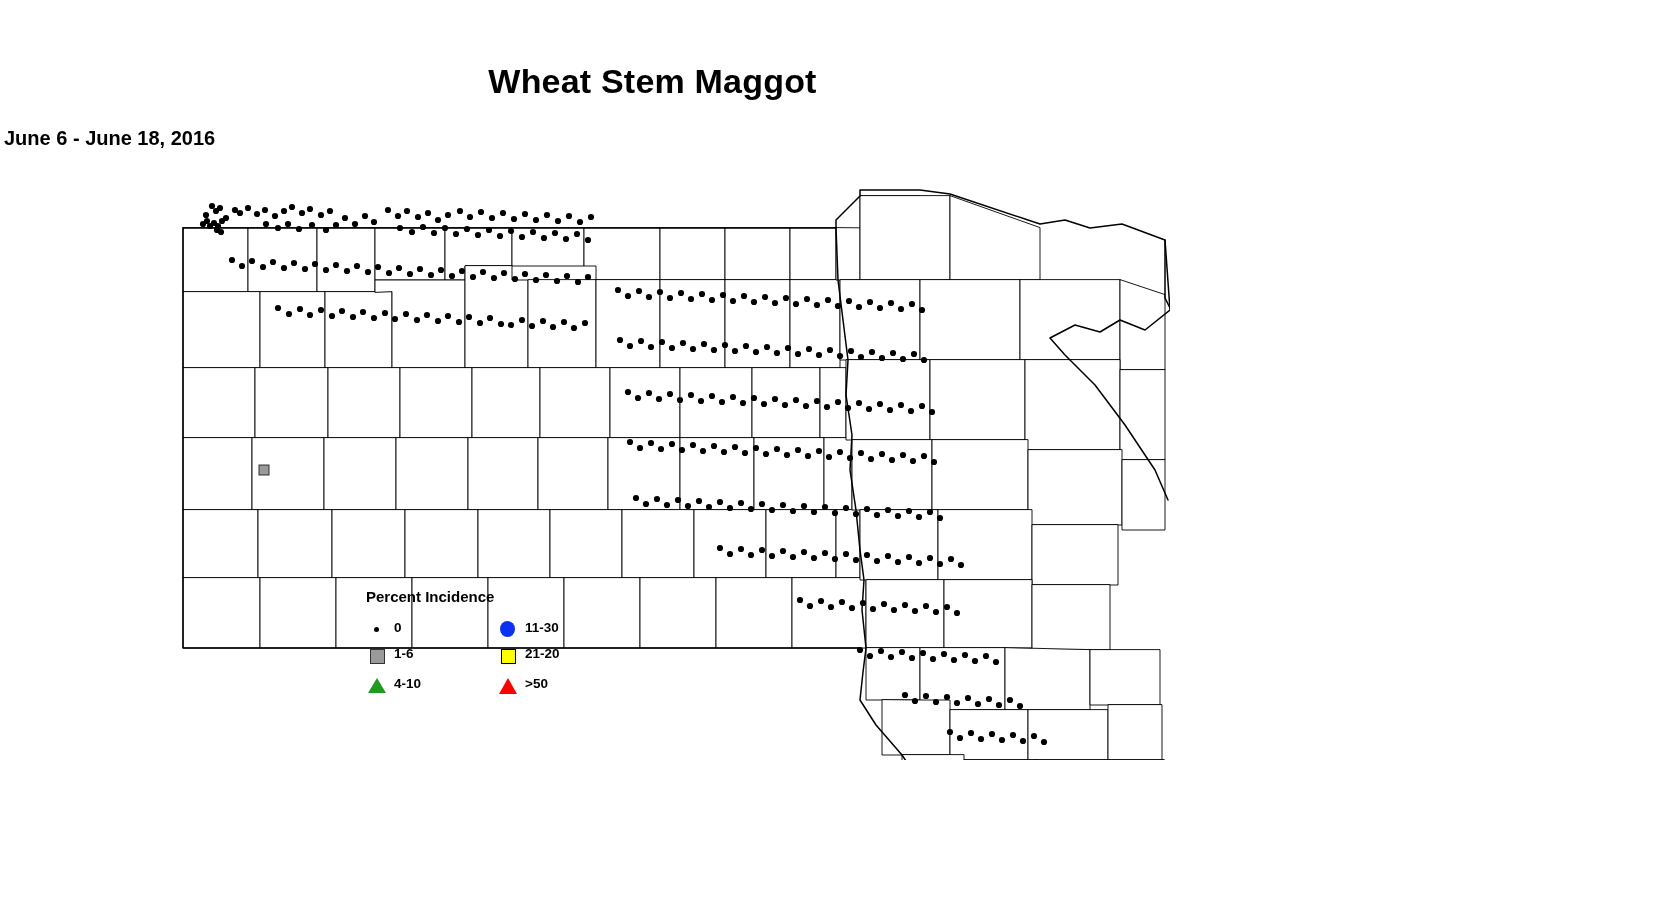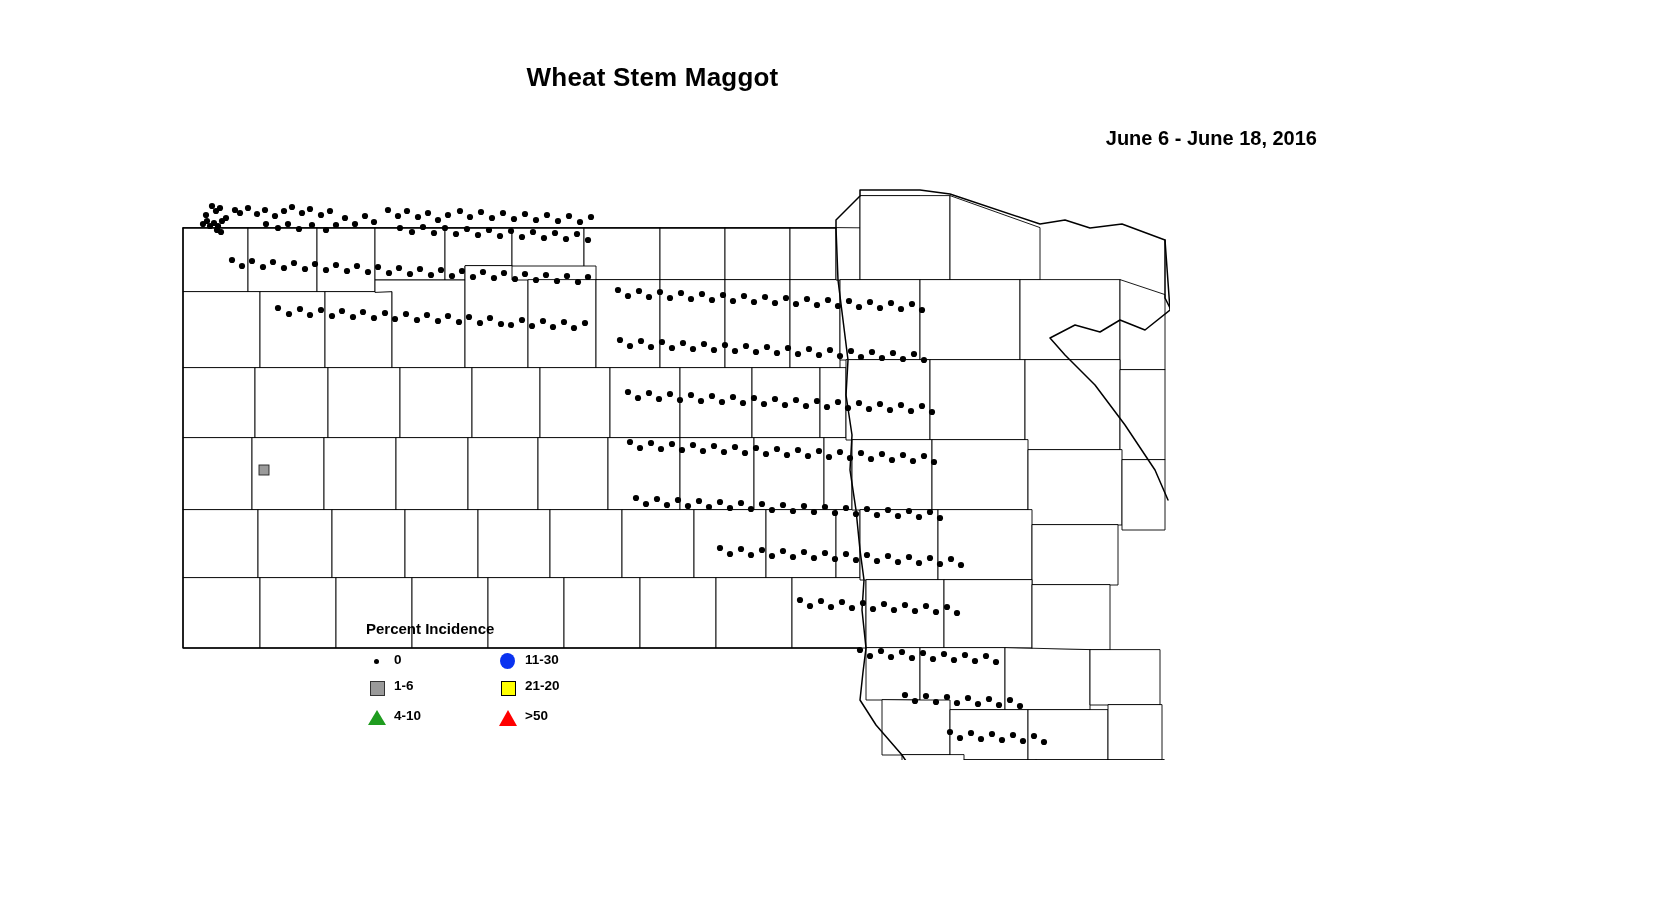--- a/index.html
+++ b/index.html
@@ -1,30 +1,30 @@
 <!DOCTYPE html>
 <html><head>
 <meta charset="utf-8">
 <style>
   html,body{margin:0;padding:0;background:#ffffff;}
   body{width:1673px;height:900px;position:relative;overflow:hidden;
        font-family:"Liberation Sans","DejaVu Sans",sans-serif;color:#000;}
   #title{position:absolute;left:0;top:62px;width:1305px;text-align:center;
-         font-size:26px;font-weight:bold;letter-spacing:.2px;}
-  #subtitle{position:absolute;left:12px;top:127px;width:1305px;text-align:right;
+         font-size:34px;font-weight:bold;letter-spacing:.2px;}
+  #subtitle{position:absolute;left:4px;top:127px;width:1305px;text-align:left;
             font-size:20px;font-weight:bold;}
   #mapwrap{position:absolute;left:160px;top:180px;width:1010px;height:580px;}
   #mapsvg{display:block;width:1010px;height:580px;}
   .county{fill:#ffffff;stroke:#000000;stroke-width:.9;stroke-linejoin:round;
           stroke-linecap:round;vector-effect:non-scaling-stroke;}
   .stateline{fill:none;stroke:#000000;stroke-width:1.5;stroke-linejoin:round;
              stroke-linecap:round;vector-effect:non-scaling-stroke;}
   .pt0{fill:#000000;}
   .pt15{fill:#9a9a9a;stroke:#222;stroke-width:.9;}
-  #legend{position:absolute;left:366px;top:620px;width:250px;height:110px;}
+  #legend{position:absolute;left:366px;top:588px;width:250px;height:110px;}
   #legend-title{position:absolute;left:0;top:0;font-size:15px;font-weight:bold;
                 white-space:nowrap;}
   .lg-row{position:absolute;height:22px;}
   .lg-sym{position:absolute;left:0;top:0;width:22px;height:22px;}
   .lg-lab{position:absolute;left:28px;top:2px;font-size:13.5px;
           font-weight:bold;white-space:nowrap;}
   .sym-dot{position:absolute;left:8px;top:9px;width:5px;height:5px;
            border-radius:50%;background:#000;}
   .sym-sq{position:absolute;left:4px;top:5px;width:13px;height:13px;}
   .sym-tri{position:absolute;left:2px;top:4px;width:0;height:0;

